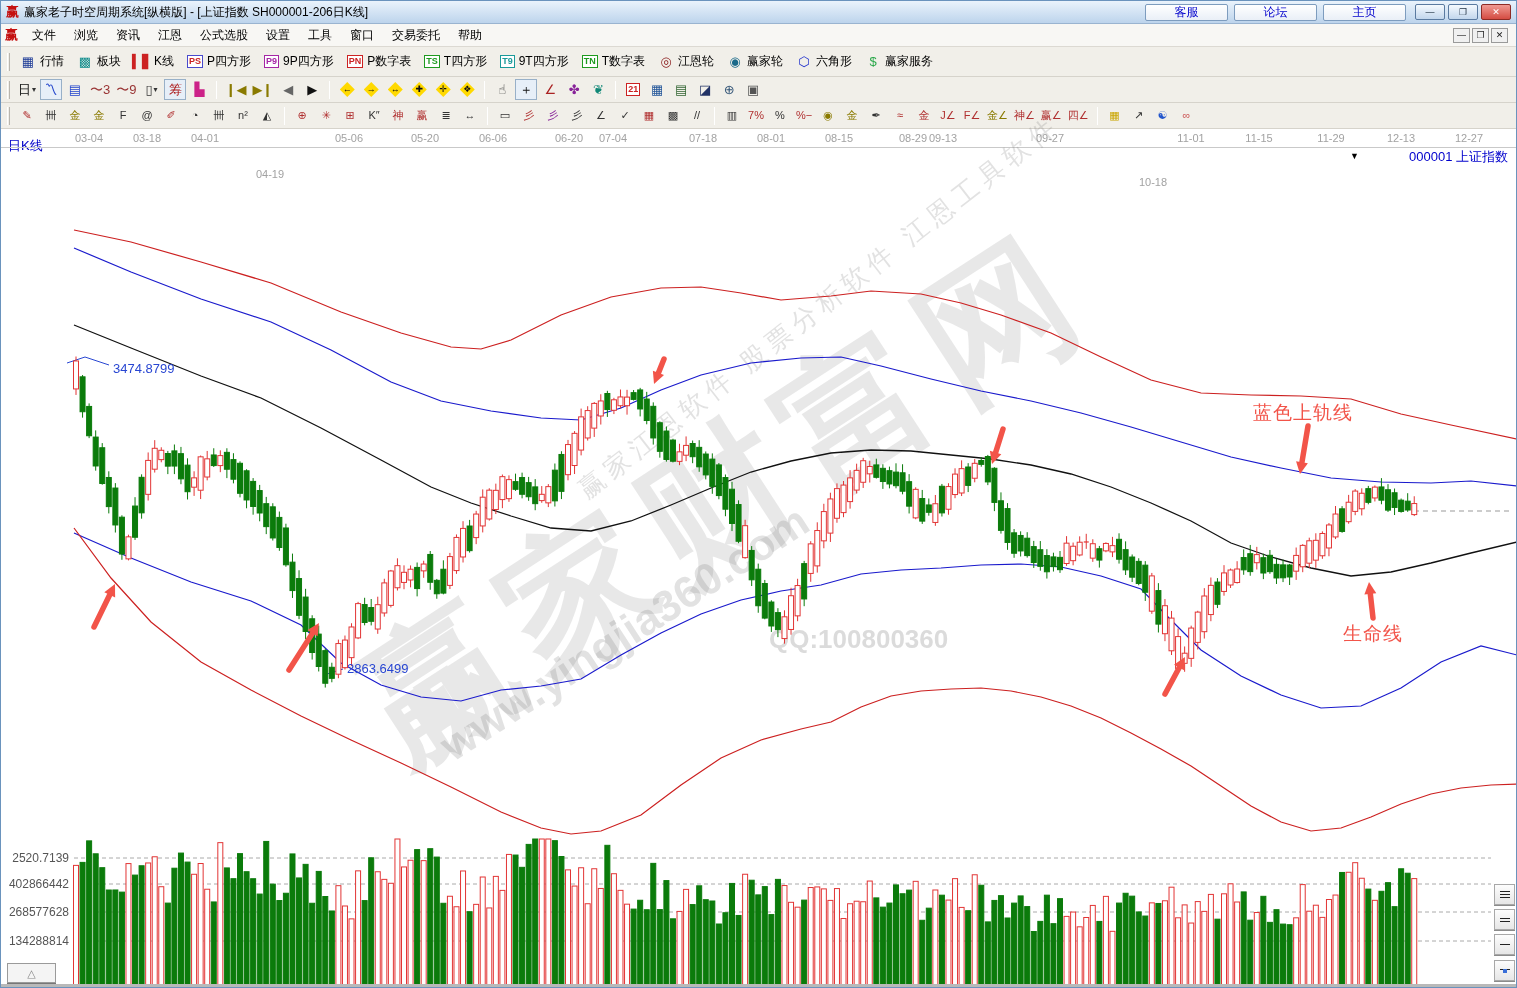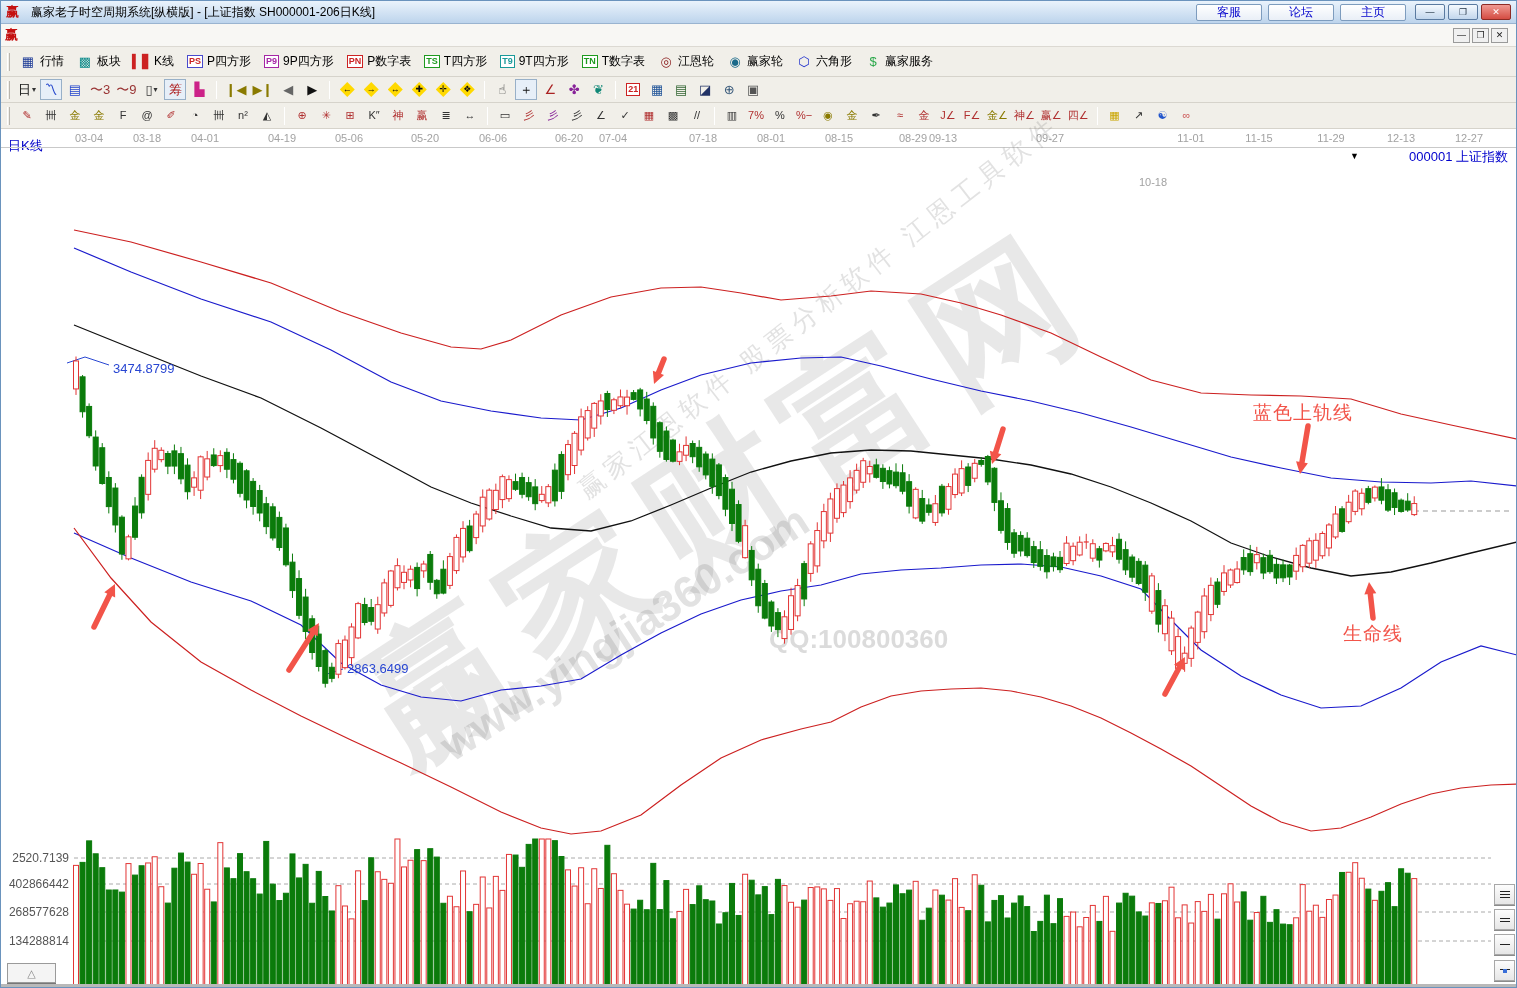--- a/index.html
+++ b/index.html
@@ -3,23 +3,23 @@
 <meta charset="utf-8">
 <style>
   html,body{margin:0;padding:0;background:#888;}
   *{box-sizing:border-box;}
   .window{position:relative;width:1517px;height:988px;background:#fff;border:1px solid #6a93bd;
     font-family:"Liberation Sans","DejaVu Sans",sans-serif;overflow:hidden;}
   
   .titlebar{height:23px;background:linear-gradient(#eaf3fc,#bdd4ec);display:flex;align-items:center;
     padding:0 5px;font-size:12px;color:#000;border-bottom:1px solid #9ab4d0;}
   .sys-logo{color:#c41010;font-weight:bold;font-size:13px;margin-right:5px;}
-  .title-text{white-space:nowrap;margin-left:7px;}
+  .title-text{white-space:nowrap;}
   .title-spacer{flex:1;}
-  .tb-link-btn{width:66px;height:17px;margin-right:6px;background:linear-gradient(#ffffff,#e9eff7);
+  .tb-link-btn{width:83px;height:17px;margin-right:6px;background:linear-gradient(#ffffff,#e9eff7);
     border:1px solid #7d9cbe;border-radius:2px;color:#0000cc;font-size:12px;display:flex;
     align-items:center;justify-content:center;cursor:default;}
   .win-btn{width:30px;height:16px;margin-left:3px;border:1px solid #5a7aa0;border-radius:2px;
     background:linear-gradient(#f5fafe,#c2d6ec);display:flex;align-items:center;justify-content:center;
     font-size:9px;color:#234;}
   .win-btn.close{background:linear-gradient(#f09a92,#d44c42);color:#fff;border-color:#8d2b24;}
   
   .menubar{height:23px;background:#f8f7f4;border-bottom:1px solid #dcd9d2;display:flex;
     align-items:center;font-size:12px;padding:0 4px;}
   .menu-item{padding:3px 9px;cursor:default;}
@@ -82,20 +82,32 @@
       </span>
     <span id="win-controls" style="display:flex;">
         <span class="win-btn">—</span>
         <span class="win-btn">❐</span>
         <span class="win-btn close">✕</span>
       </span>
   </div>
 
   <div class="menubar">
     <span class="sys-logo">赢</span>
+    <span id="menu-items" style="display:flex;">
+        <span class="menu-item">文件</span>
+        <span class="menu-item">浏览</span>
+        <span class="menu-item">资讯</span>
+        <span class="menu-item">江恩</span>
+        <span class="menu-item">公式选股</span>
+        <span class="menu-item">设置</span>
+        <span class="menu-item">工具</span>
+        <span class="menu-item">窗口</span>
+        <span class="menu-item">交易委托</span>
+        <span class="menu-item">帮助</span>
+      </span>
     <span class="spacer"></span>
     <span id="child-controls" style="display:flex;margin-right:4px;">
         <span class="child-btn">—</span>
         <span class="child-btn">❐</span>
         <span class="child-btn">✕</span>
       </span>
   </div>
 
   <div class="toolbar tb1" id="toolbar-main">
       <span class="grip"></span>
@@ -397,21 +409,21 @@
       </span>
     </div>
 
   <div class="chart-region">
     <span class="klabel">日K线</span>
     <div class="axis-line"></div>
     <div id="date-axis">
         <span class="date-label" style="left: 88px;">03-04</span>
         <span class="date-label" style="left: 146px;">03-18</span>
         <span class="date-label" style="left: 204px;">04-01</span>
-        <span class="date-label" style="left: 281px;">04-19</span>
+        <span class="date-label" style="left: 269px; margin-top: 36px;">04-19</span>
         <span class="date-label" style="left: 348px;">05-06</span>
         <span class="date-label" style="left: 424px;">05-20</span>
         <span class="date-label" style="left: 492px;">06-06</span>
         <span class="date-label" style="left: 568px;">06-20</span>
         <span class="date-label" style="left: 612px;">07-04</span>
         <span class="date-label" style="left: 702px;">07-18</span>
         <span class="date-label" style="left: 770px;">08-01</span>
         <span class="date-label" style="left: 838px;">08-15</span>
         <span class="date-label" style="left: 912px;">08-29</span>
         <span class="date-label" style="left: 942px;">09-13</span>

